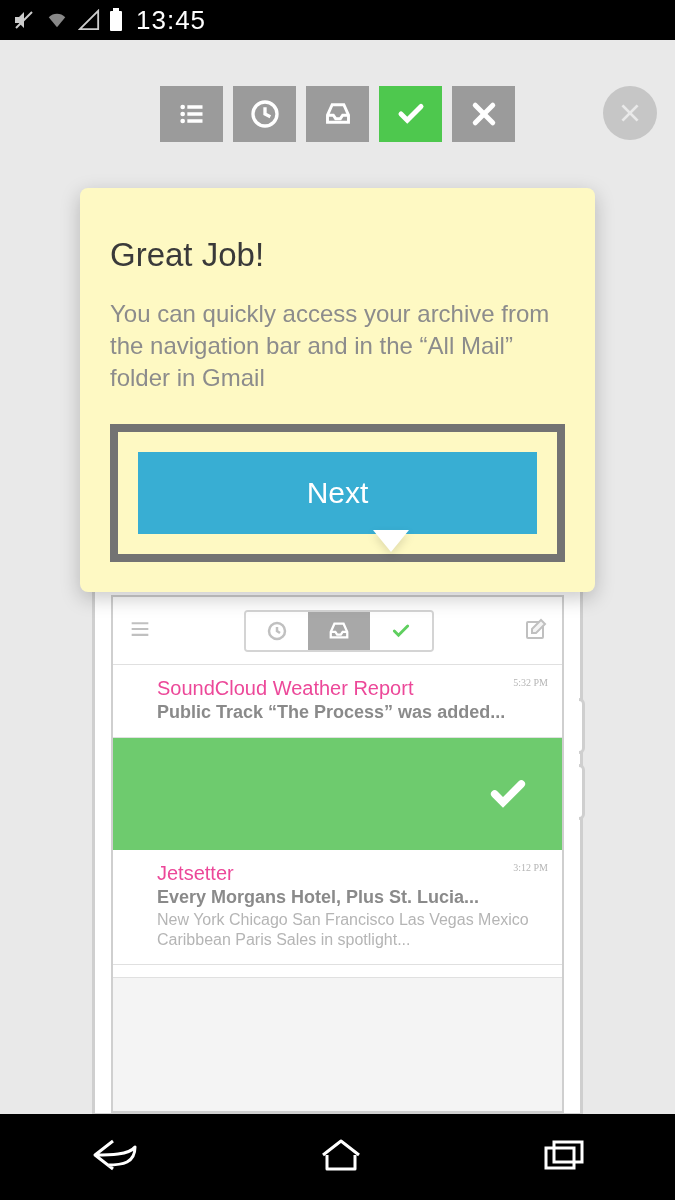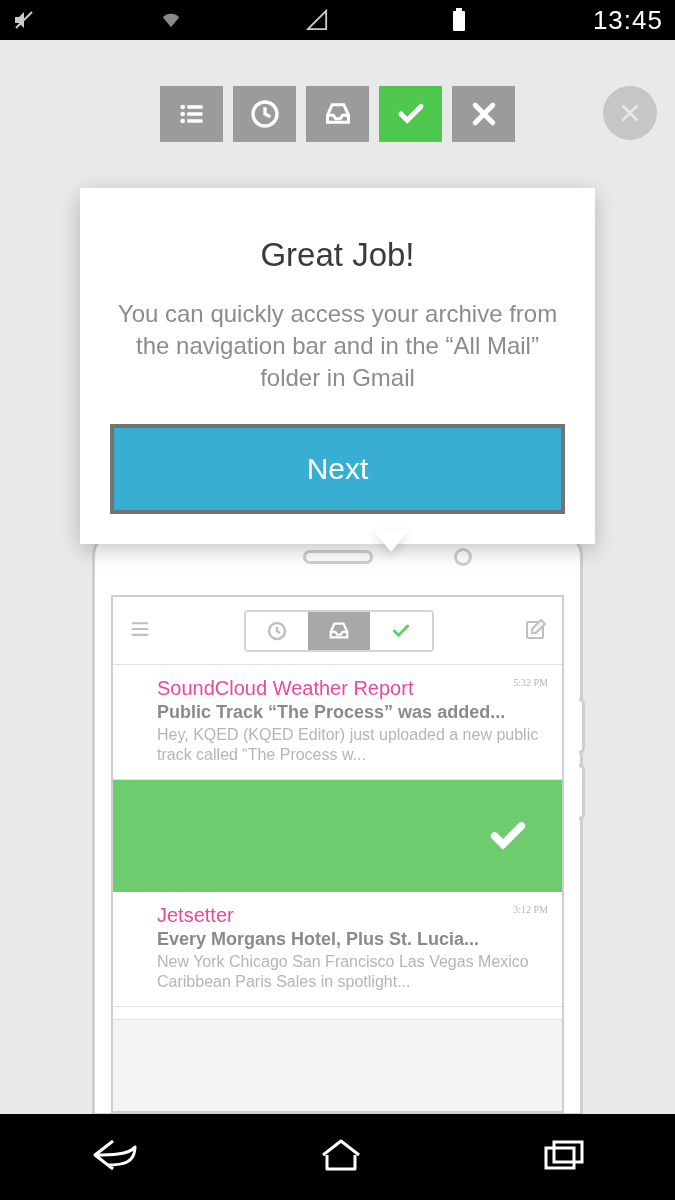--- a/index.html
+++ b/index.html
@@ -1,36 +1,36 @@
 <!DOCTYPE html>
 <html><head>
 <meta charset="utf-8">
 <style>
   * { box-sizing: border-box; margin: 0; padding: 0; }
   html, body { width: 675px; height: 1200px; overflow: hidden; font-family: -apple-system, "Helvetica Neue", Arial, sans-serif; background: #000; }
   .screen { width: 675px; height: 1200px; position: relative; background: #e9e9e9; }
   
-  .status-bar { position: absolute; top:0; left:0; right:0; height:40px; background:#000; color:#fff; display:flex; align-items:center; justify-content:space-between; padding:0 12px; gap:8px; font-size:24px; font-weight:400;}
+  .status-bar { position: absolute; top:0; left:0; right:0; height:40px; background:#000; color:#fff; display:flex; align-items:center; justify-content:flex-start; padding:0 12px; gap:8px; font-size:24px; font-weight:400;}
   .status-bar .time { font-size:26px; letter-spacing:1px; margin-left:4px;}
   .status-bar svg { display:block; }
   
   .content { position:absolute; top:40px; left:0; right:0; bottom:86px; background:#e9e9e9; }
   
   .tabs-row { position:absolute; top:46px; left:0; right:0; display:flex; justify-content:center; gap:10px; }
   .tab { width:63px; height:56px; background:#9b9b9b; display:flex; align-items:center; justify-content:center; }
   .tab.active { background:#4ec84e; }
   .tab svg { color:#fff; }
   
   .close-circle { position:absolute; top:46px; right:18px; width:54px; height:54px; border-radius:50%; background:#c6c6c6; display:flex; align-items:center; justify-content:center; }
   .close-circle svg { color:#e9e9e9; }
   
-  .card { position:absolute; top:148px; left:80px; right:80px; background:#ffffff; border-radius:0; box-shadow:0 6px 20px rgba(0,0,0,0.22); padding:48px 30px 30px; text-align:center; }
+  .card { position:absolute; top:148px; left:80px; right:80px; background:#fef9c3; border-radius:8px; box-shadow:0 6px 20px rgba(0,0,0,0.22); padding:48px 30px 30px; text-align:left; }
   .card-title { font-size:33px; font-weight:400; color:#3a3a3a; margin-bottom:14px; }
   .card-text { font-size:24px; line-height:32px; color:#8c8c8c; font-weight:300; margin-bottom:30px;margin-top:24px; }
-  .next-btn-wrap { border:4px solid #737373; padding:0; }
+  .next-btn-wrap { border:8px solid #737373; padding:20px; }
   .next-btn { width:100%; height:82px; background:#38aed3; color:#fff; font-size:30px; font-weight:500; display:flex; align-items:center; justify-content:center; }
   .card-pointer { position:absolute; top:490px; left:50%; margin-left:35px; width:0; height:0; border-left:18px solid transparent; border-right:18px solid transparent; border-top:22px solid #fff; filter: drop-shadow(0 4px 4px rgba(0,0,0,0.12)); }
   
   .phone { position:absolute; top:492px; left:92px; right:92px; bottom:-2px; border:3px solid #cfcfcf; border-radius:24px 24px 0 0; background:#fff; overflow:hidden;}
   .phone-inner { position:absolute; top:60px; left:16px; right:16px; bottom:0; border:2px solid #cfcfcf; background:#f4f4f4;}
   .phone-top { height:68px; background:#fff; border-bottom:1px solid #e0e0e0; display:flex; align-items:center; justify-content:space-between; padding:0 14px;}
   .phone-seg { display:flex; border:2px solid #d4d4d4; border-radius:4px; overflow:hidden;}
   .phone-seg .seg { width:62px; height:38px; display:flex; align-items:center; justify-content:center; background:#fff;}
   .phone-seg .seg.mid { background:#a8a8a8;}
   .phone-seg .seg.last svg { color:#5fcf5f; }
@@ -164,21 +164,20 @@
                 <rect x="3" y="5" width="16" height="16" rx="1"></rect>
                 <path d="M17 3l4 4-9 9H8v-4l9-9z" fill="#f4f4f4"></path>
               </svg>
           </span>
         </div>
         <div class="phone-list">
           <div class="mail">
             <div class="sender">SoundCloud Weather Report</div>
             <div class="mtime">5:32 PM</div>
             <div class="subject">Public Track “The Process” was added...</div>
-            <div class="preview">Hey, KQED (KQED Editor) just uploaded a new public track called “The Process w...</div>
           </div>
           <div class="swipe-row">
             <svg width="48" height="40" viewBox="0 0 24 24" fill="none" stroke="currentColor" stroke-width="4.5" stroke-linecap="round">
                 <path d="M4 12l5 5L20 6"></path>
               </svg>
           </div>
           <div class="mail">
             <div class="sender">Jetsetter</div>
             <div class="mtime">3:12 PM</div>
             <div class="subject">Every Morgans Hotel, Plus St. Lucia...</div>

